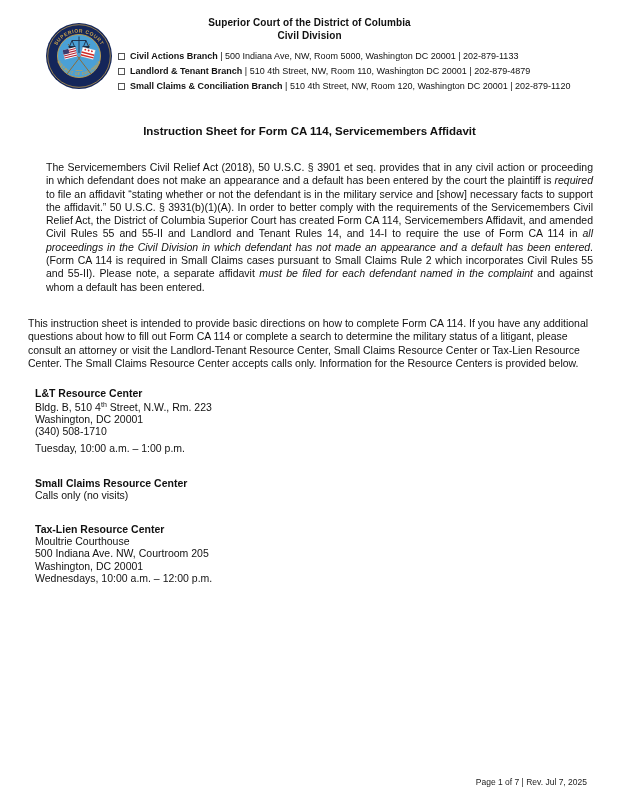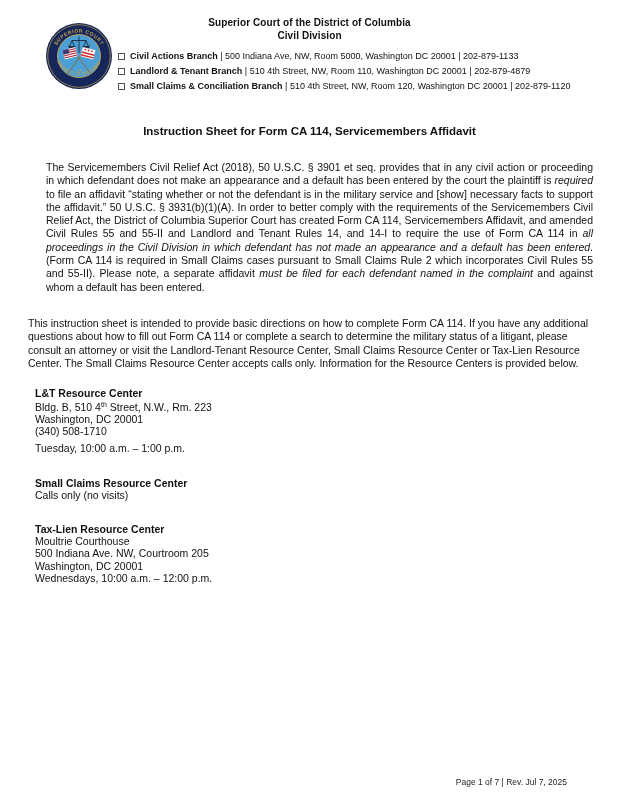--- a/index.html
+++ b/index.html
@@ -55,21 +55,21 @@
   
   .rc-section { margin: 17px 26px 0 35px; font-size: 10.5px; line-height: 12.2px; }
   .rc-block { margin-top: 0; }
   .rc-block + .rc-block { margin-top: 22px; }
   .rc-name { font-weight: bold; }
   .rc-schedule { margin-top: 5px; }
   
   .footer {
     position: absolute;
     top: 777px;
-    right: 52px;
+    right: 32px;
     font-size: 8.5px;
     color: #222;
   }
   .seal-arc-top { font-size: 5px; font-weight: bold; letter-spacing: 0.6px; }
   .seal-arc-bottom { font-size: 3.9px; font-weight: bold; letter-spacing: 0.35px; }
 </style>
 </head>
 <body>
 
 <div class="page">

